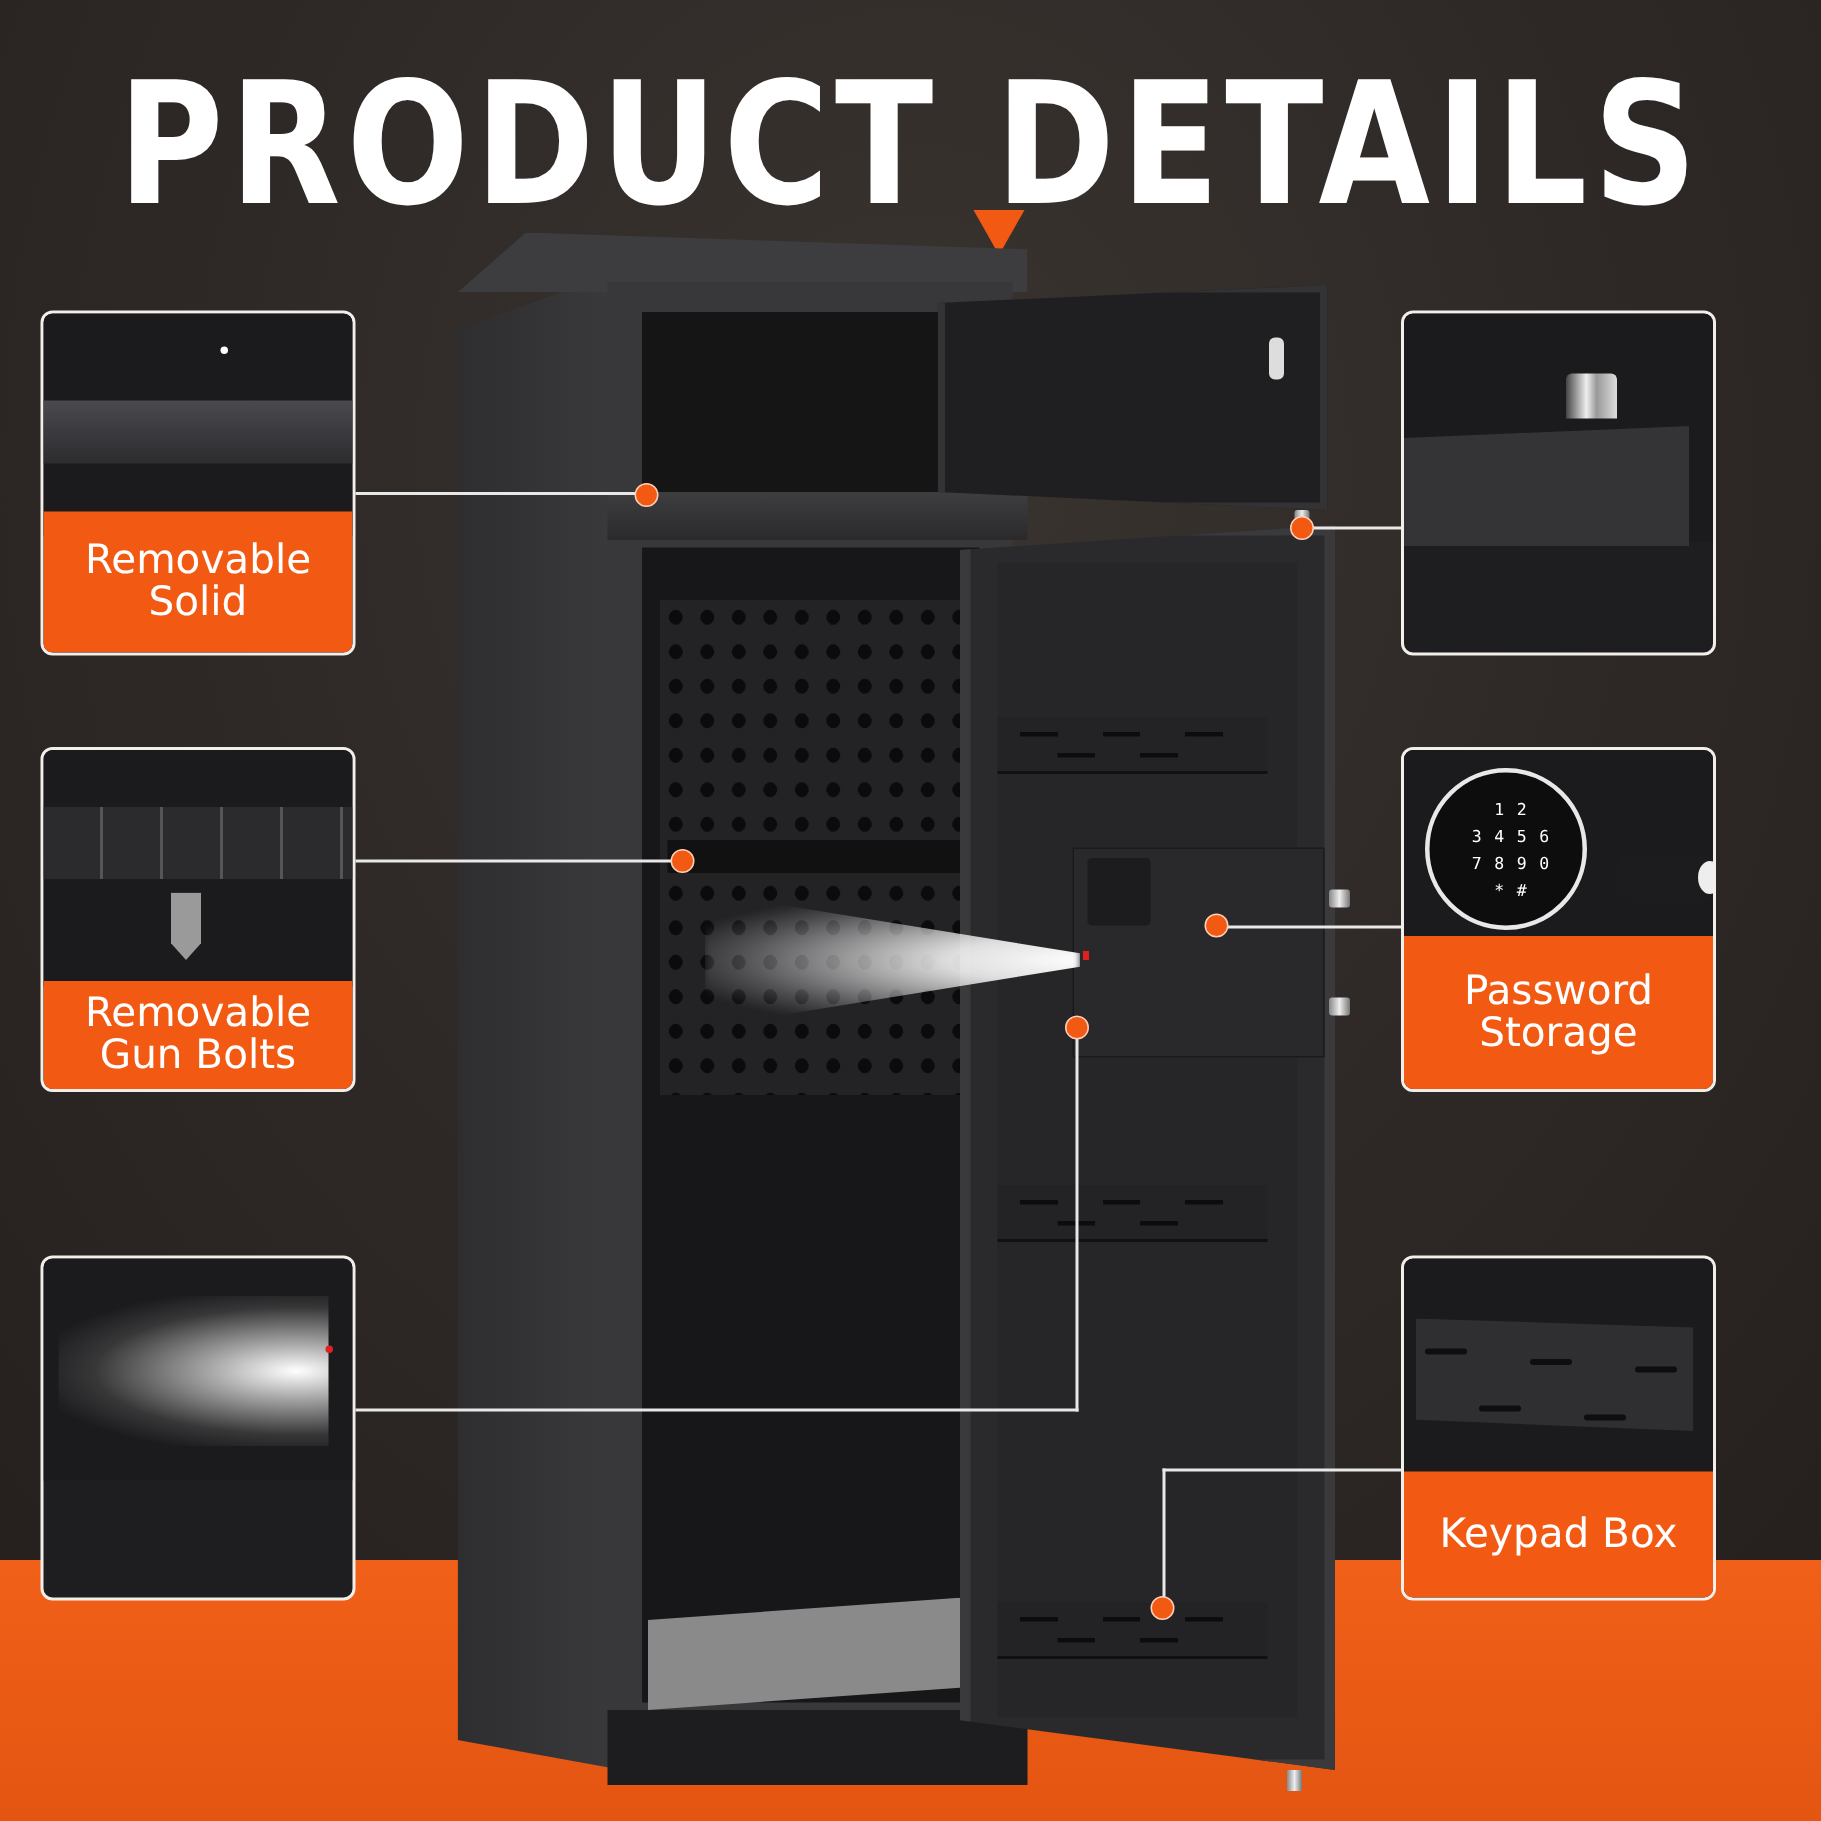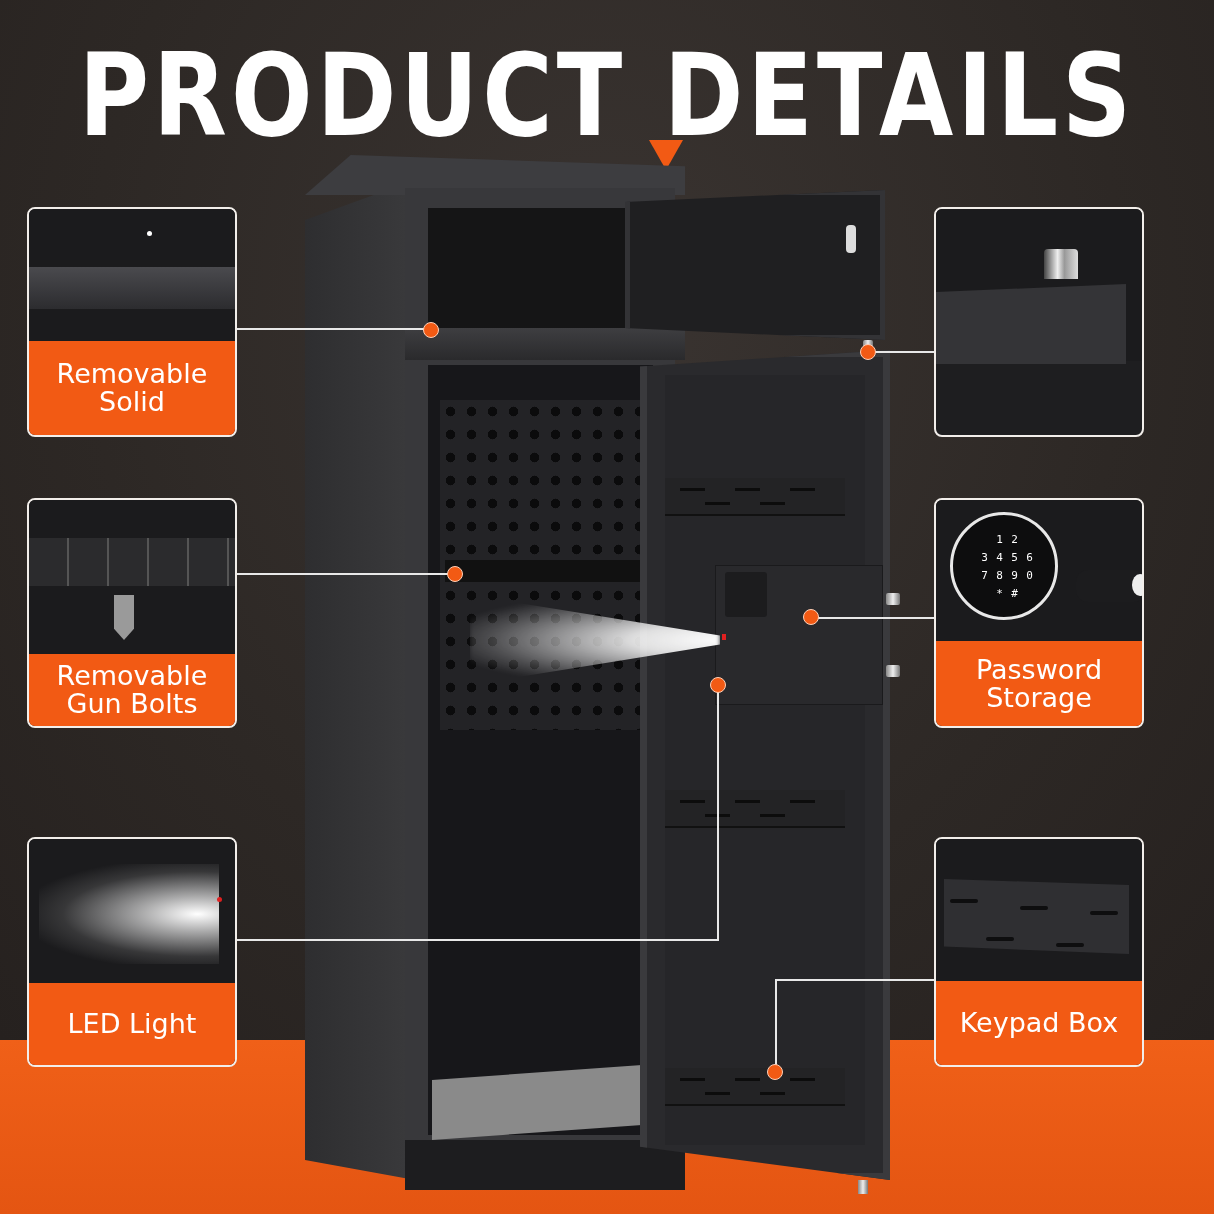--- a/index.html
+++ b/index.html
@@ -189,23 +189,20 @@
       <div>Gun Bolts</div>
     </div>
   </div>
 </div>
 
 <div class="card" style="left:27px; top:837px;">
   <div class="card-photo" style="height:148px;">
     <div class="ph-led"></div>
     <div class="ph-led-red"></div>
   </div>
-  <div class="card-label-area" style="height:82px;">
-    <div class="card-label">LED Light</div>
-  </div>
 </div>
 
 <div class="card" style="left:934px; top:207px;">
   <div class="card-photo" style="height:152px;">
     <div class="ph-bolt-top"></div>
     <div class="ph-bolt-body"></div>
   </div>
 </div>
 
 <div class="card" style="left:934px; top:498px;">
@@ -226,21 +223,21 @@
           <span>8</span>
           <span>9</span>
           <span>0</span>
         <span></span>
           <span>*</span>
           <span>#</span>
           <span></span>
       </div>
     </div>
   </div>
-  <div class="card-label-area" style="height:85px;">
+  <div class="card-label-area" style="height:102px;">
     <div class="card-label">
       <div>Password</div>
       <div>Storage</div>
     </div>
   </div>
 </div>
 
 <div class="card" style="left:934px; top:837px;">
   <div class="card-photo" style="height:146px;">
     <div class="ph-storage"></div>

